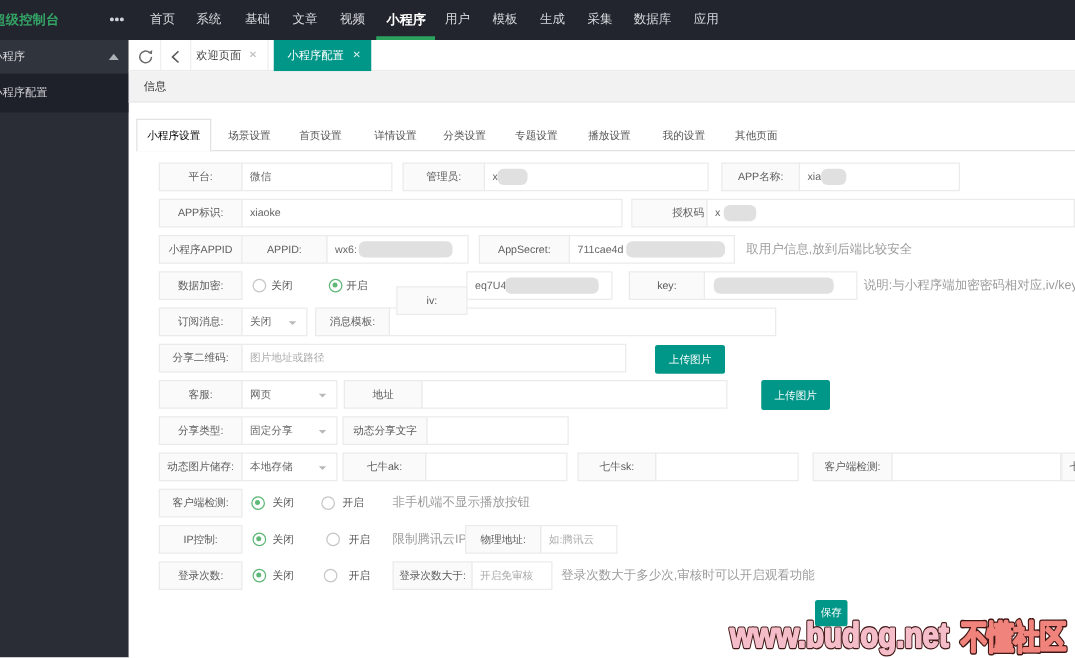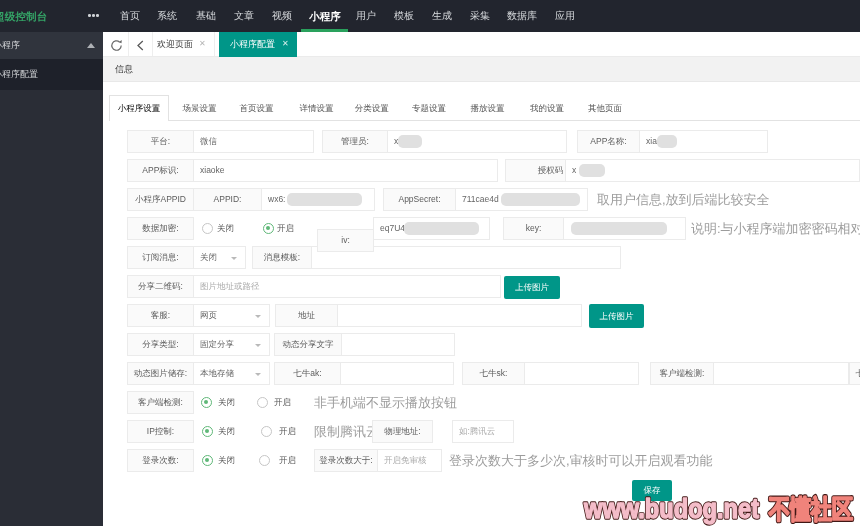--- a/index.html
+++ b/index.html
@@ -38,26 +38,26 @@
 #ttl-line { position:absolute; left:6px; top:88px; width:751px; height:1px; background:#e2e2e2; }
 .ttl { position:absolute; top:63px; height:26px; line-height:26px; font-size:8.5px; color:#555; white-space:nowrap; transform:translateX(-50%); }
 #ttl-active { position:absolute; left:6px; top:63px; width:60px; height:26px; background:#fff; border:1px solid #e2e2e2; border-bottom:0; z-index:2; text-align:center; line-height:25px; font-size:8.5px; color:#000; }
 
 .lb { position:absolute; height:23px; background:#fafafa; border:1px solid #ebebeb; color:#5c5c5c; font-size:8.5px; line-height:21px; text-align:center; white-space:nowrap; overflow:hidden; z-index:2; }
 .in { position:absolute; height:23px; background:#fff; border:1px solid #ebebeb; color:#666; font-size:8.5px; line-height:21px; padding-left:6px; white-space:nowrap; overflow:hidden; }
 .in .ph { color:#ababab; }
 .sel { position:absolute; height:23px; background:#fff; border:1px solid #ebebeb; color:#666; font-size:8.5px; line-height:21px; padding-left:6px; white-space:nowrap; }
 .sel i { position:absolute; right:8px; top:10px; width:0; height:0; border-left:3.2px solid transparent; border-right:3.2px solid transparent; border-top:3.8px solid #b9b9b9; }
 .blur { position:absolute; background:#e0e0e0; border-radius:5px; height:13px; z-index:3; }
-.hint { position:absolute; height:23px; line-height:23px; color:#9c9c9c; font-size:13px; white-space:nowrap; }
+.hint { position:absolute; height:23px; line-height:23px; color:#9c9c9c; font-size:10px; white-space:nowrap; }
 .rd { position:absolute; width:11px; height:11px; border-radius:50%; border:1.5px solid #c6c6c6; background:#fff; }
 .rd.on { border-color:#5FB878; }
 .rd.on::after { content:''; position:absolute; left:2px; top:2px; width:4px; height:4px; border-radius:50%; background:#5FB878; }
 .rt { position:absolute; height:23px; line-height:23px; font-size:8.5px; color:#555; white-space:nowrap; }
-.btn { position:absolute; height:25px; background:#009688; border-radius:2px; color:#fff; font-size:8.5px; text-align:center; line-height:25px; white-space:nowrap; z-index:2; }
+.btn { position:absolute; height:25px; background:#009688; border-radius:2px; color:#fff; font-size:8.5px; text-align:center; line-height:25px; white-space:nowrap; z-index:2;margin-left:20px; }
 </style>
 </head>
 <body>
 <div id="stage">
 
   <div id="topbar">
     <div id="logo">超级控制台</div>
     <div id="dots">
         <i></i>
         <i></i>
@@ -196,32 +196,32 @@
   <span class="rt" style="left:274px;top:391px;">开启</span>
   <div class="hint" style="left:314px;top:391px;">非手机端不显示播放按钮</div>
 
   <div class="lb" style="left:127px;top:420px;width:67px;">IP控制:</div>
   <span class="rd on" style="left:202px;top:426px;"></span>
   <span class="rt" style="left:218px;top:420px;">关闭</span>
   <span class="rd" style="left:261px;top:426px;"></span>
   <span class="rt" style="left:279px;top:420px;">开启</span>
   <div class="hint" style="left:314px;top:420px;">限制腾讯云IP</div>
   <div class="lb" style="left:372px;top:420px;width:61px;">物理地址:</div>
-  <div class="in" style="left:452px;top:420px;width:62px;"><span class="ph">如:腾讯云</span></div>
+  <div class="in" style="left:432px;top:420px;width:62px;"><span class="ph">如:腾讯云</span></div>
 
   <div class="lb" style="left:127px;top:449px;width:67px;">登录次数:</div>
   <span class="rd on" style="left:202px;top:455px;"></span>
   <span class="rt" style="left:218px;top:449px;">关闭</span>
   <span class="rd" style="left:259px;top:455px;"></span>
   <span class="rt" style="left:279px;top:449px;">开启</span>
   <div class="lb" style="left:314px;top:449px;width:64px;">登录次数大于:</div>
   <div class="in" style="left:377px;top:449px;width:65px;"><span class="ph">开启免审核</span></div>
   <div class="hint" style="left:449px;top:449px;">登录次数大于多少次,审核时可以开启观看功能</div>
 
-  <div class="btn" style="left:632px;top:480px;width:40px;height:21px;line-height:21px;">保存</div>
+  <div class="btn" style="left:632px;top:480px;width:26px;height:21px;line-height:21px;">保存</div>
 
   <svg class="abs" style="left:560px;top:478px;z-index:9;" width="300" height="48" viewBox="0 0 300 48">
     <text x="24" y="39.5" textLength="175" lengthAdjust="spacingAndGlyphs" font-family="Liberation Sans" font-weight="bold" font-size="28" fill="none" stroke="#401714" stroke-width="3.4" stroke-linejoin="round">www.budog.net</text>
     <text x="24" y="39.5" textLength="175" lengthAdjust="spacingAndGlyphs" font-family="Liberation Sans" font-weight="bold" font-size="28" fill="#f4bdc9" stroke="#f4bdc9" stroke-width="1.5" stroke-linejoin="round">www.budog.net</text>
     <text x="209" y="40" textLength="84" lengthAdjust="spacingAndGlyphs" font-weight="900" font-size="26" fill="none" stroke="#401714" stroke-width="4.2" stroke-linejoin="round">不懂社区</text>
     <text x="209" y="40" textLength="84" lengthAdjust="spacingAndGlyphs" font-weight="900" font-size="26" fill="#f0837b" stroke="#f0837b" stroke-width="2" stroke-linejoin="round">不懂社区</text>
   </svg>
 </div>
 
 </body></html>

